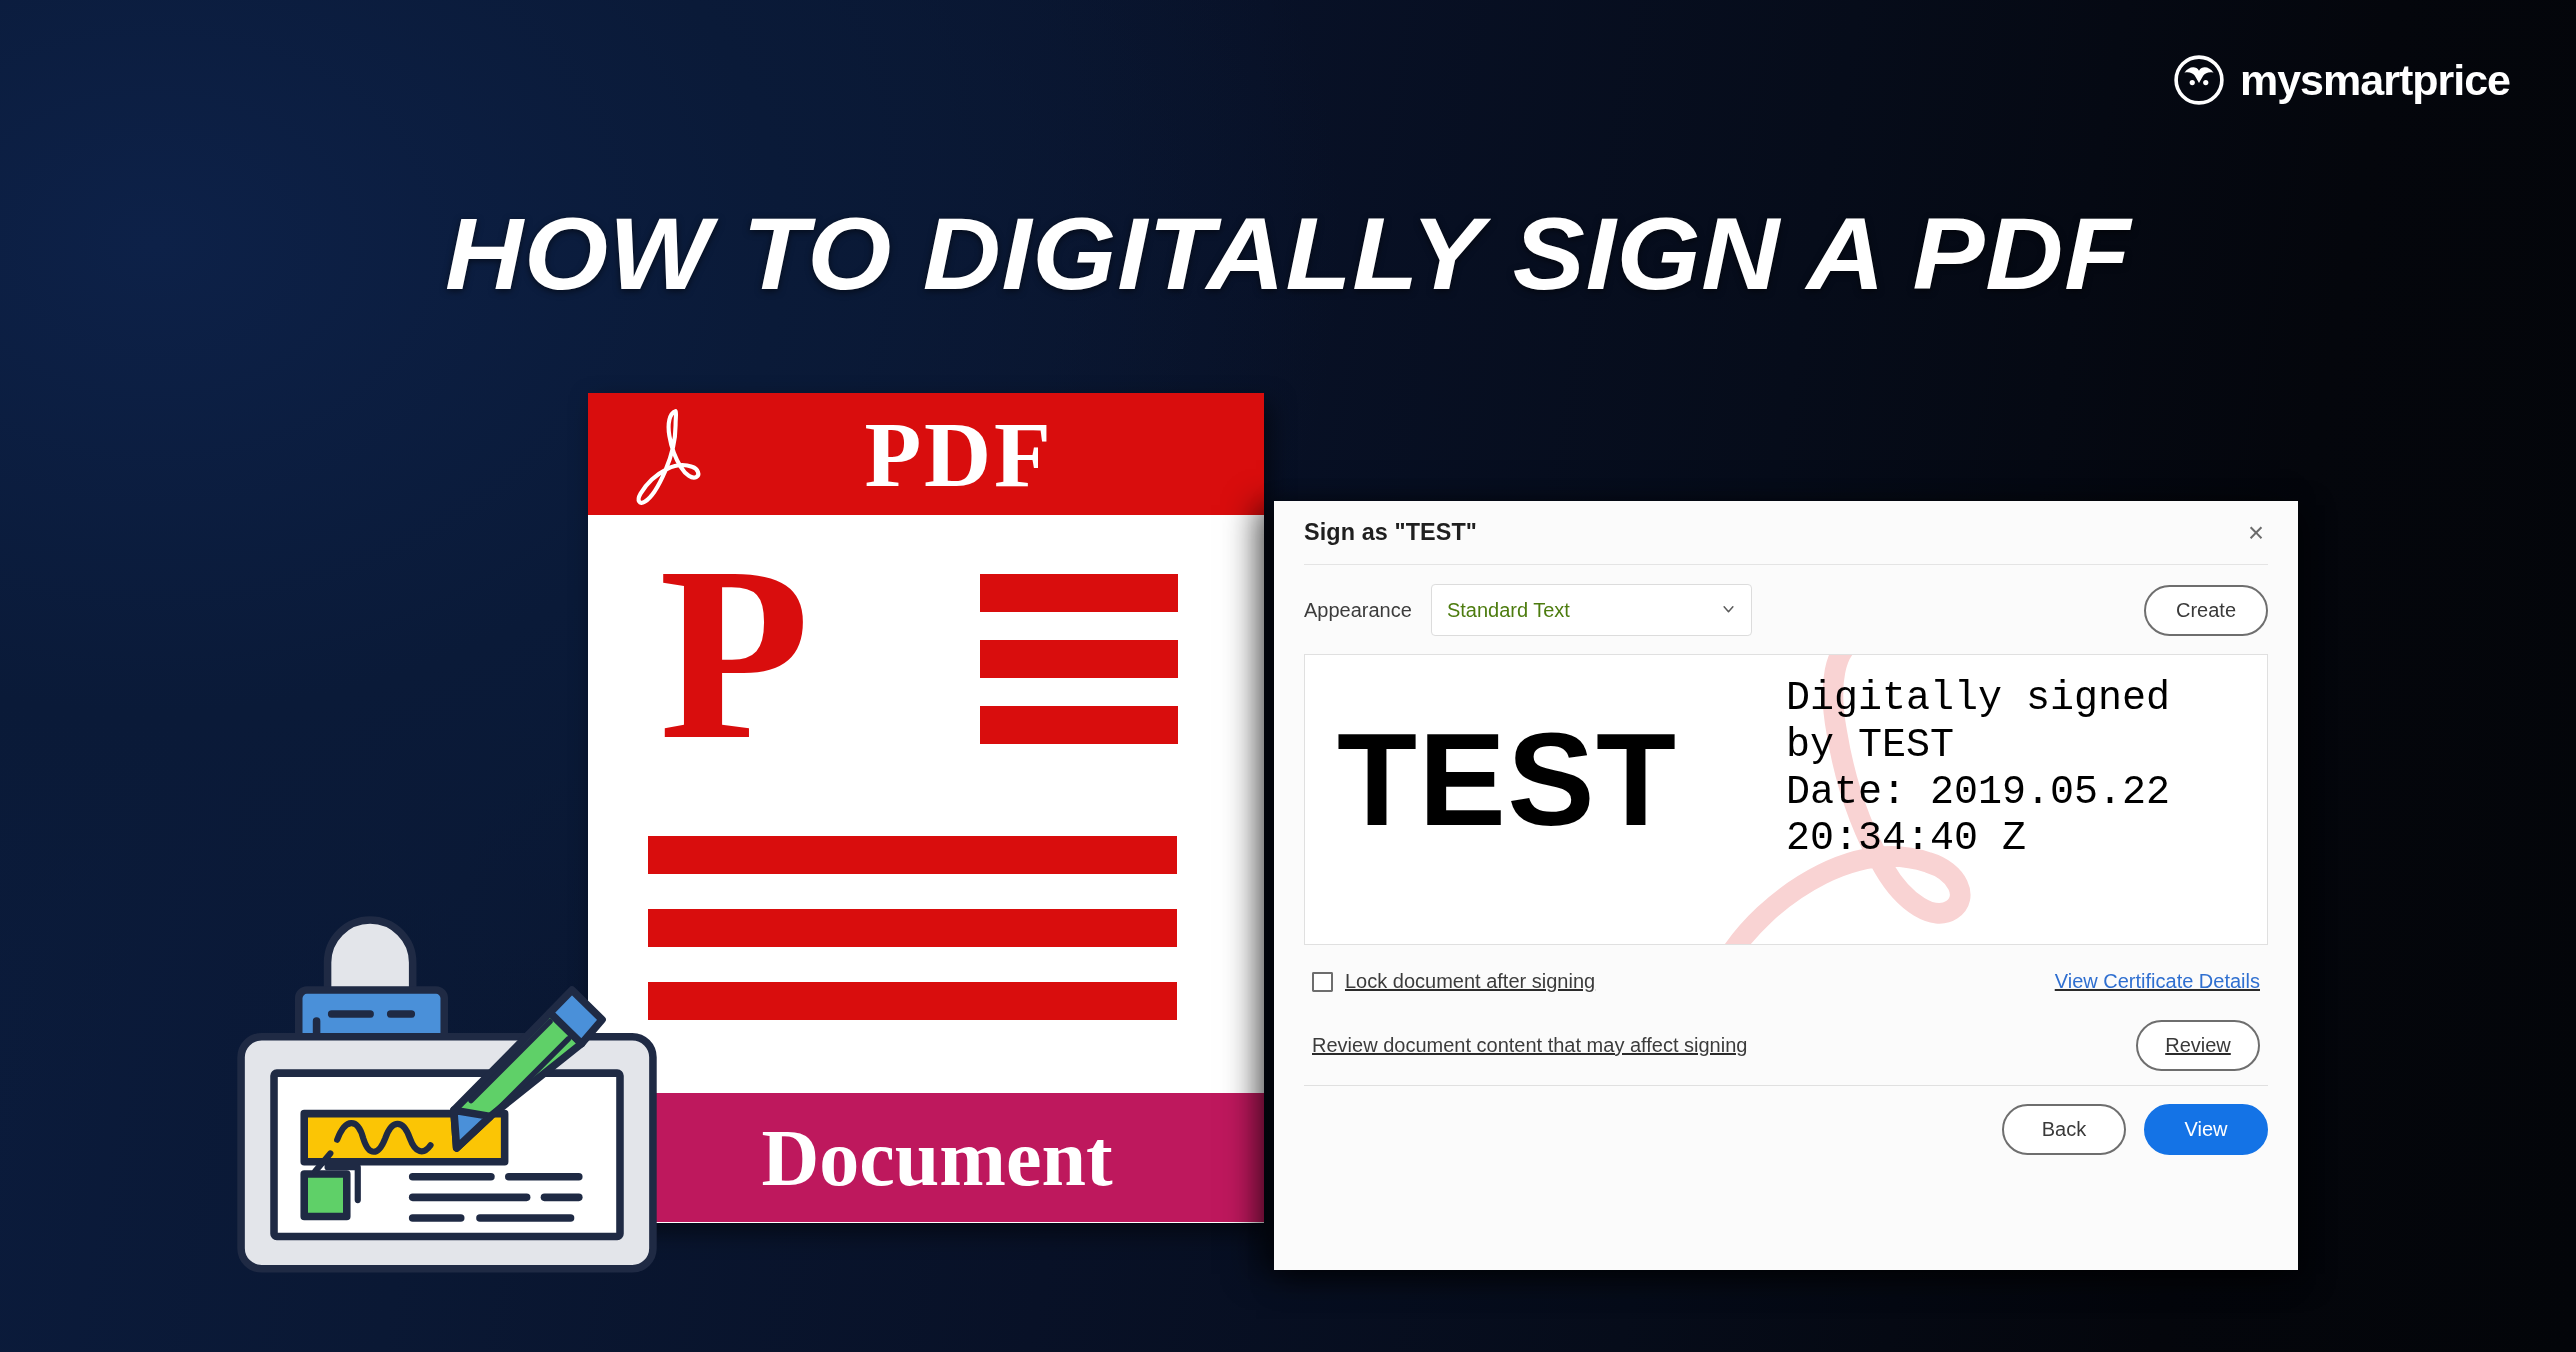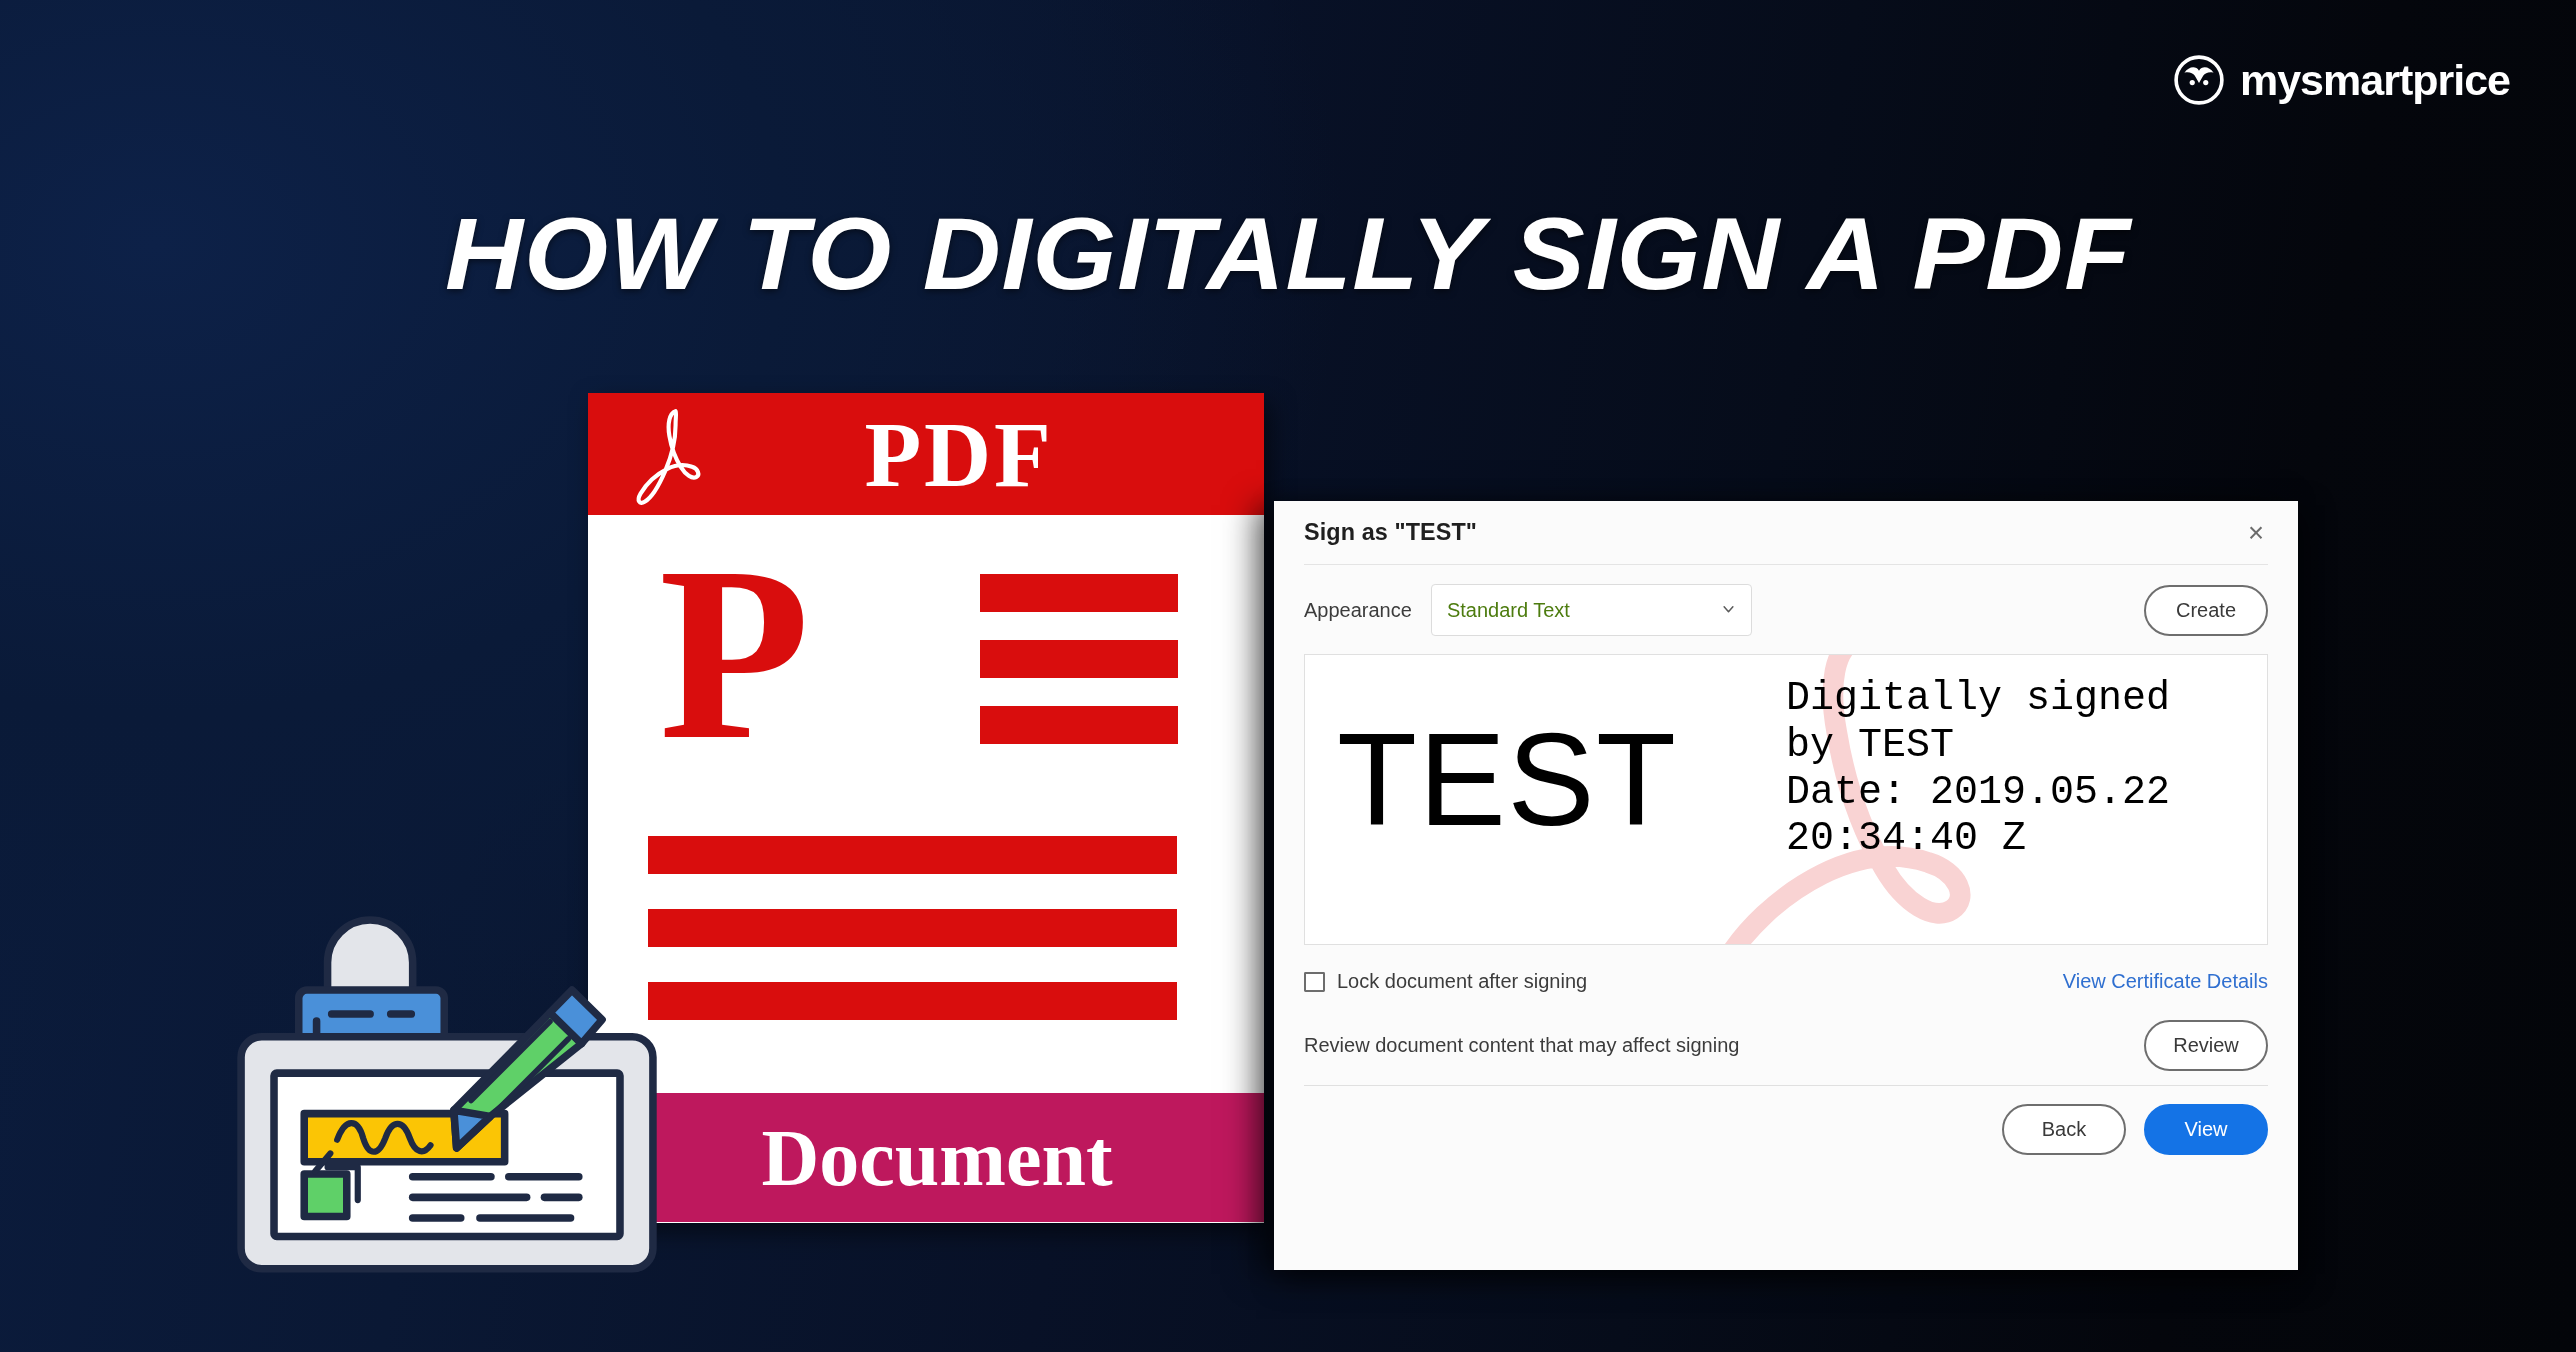--- a/index.html
+++ b/index.html
@@ -268,44 +268,45 @@
     width: 295px;
     height: 357px;
     opacity: 1;
     pointer-events: none;
   }
   .sig-preview .sig-name {
     position: absolute;
     left: 32px;
     top: 59px;
     font-size: 131px;
-    font-weight: 400;
+    font-weight: 700;
     color: #000000;
     letter-spacing: 1.4px;
     line-height: 1;
     font-family: "Liberation Sans", sans-serif;
   }
   .sig-preview .sig-details {
     position: absolute;
     left: 481px;
     top: 20.6px;
     width: 474px;
     font-size: 40px;
     line-height: 1.17;
     color: #000000;
     font-family: Liberation Mono, monospace;
   }
 
   
   .opt-row {
     display: flex;
     align-items: center;
-    padding: 0 30px;
+    padding: 0 38px;
     height: 54px;
     margin-top: 9.6px;
+    text-decoration: underline;
   }
   .chk-wrap { display: flex; align-items: center; gap: 12.4px; cursor: pointer; }
   .chk-box {
     width: 20.6px; height: 20.6px;
     border: 2.1px solid #6d6d6d;
     background: #ffffff;
     border-radius: 1.4px;
     flex: 0 0 auto;
   }
   .chk-label { font-size: 20px; color: #3c3c3c; }

